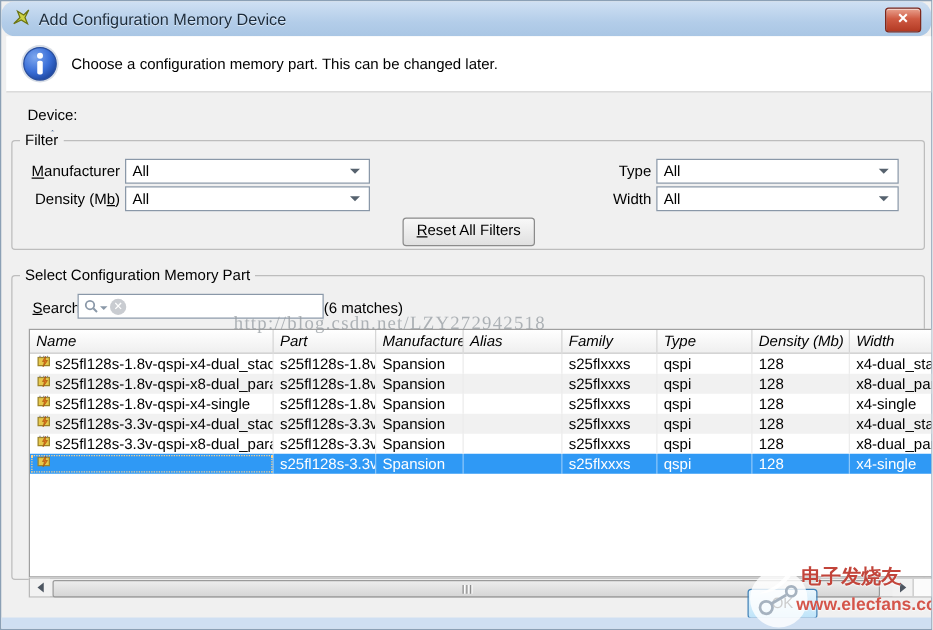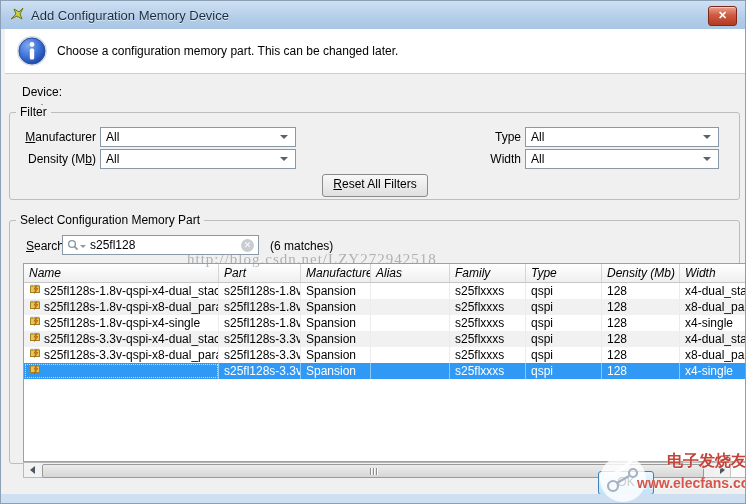--- a/index.html
+++ b/index.html
@@ -1,20 +1,20 @@
 <!DOCTYPE html>
 <html><head>
 <meta charset="utf-8">
 <style>
   html,body{margin:0;padding:0;}
   body{font-family:"Liberation Sans",sans-serif;font-size:12px;color:#000;}
   #dialog{position:relative;width:746px;height:504px;background:#f0f0f0;overflow:hidden;border:1px solid #8ba0b5;box-sizing:border-box;}
   
   .titlebar{position:absolute;left:0;top:0;width:100%;height:28px;
-    background:linear-gradient(#cfe0f3,#b3cde9 60%,#a9c6e4);display:flex;align-items:center;padding:0 8px;box-sizing:border-box;}
+    background:linear-gradient(#cfe0f3,#b3cde9 60%,#a9c6e4);display:flex;align-items:center;padding:0 8px;box-sizing:border-box;border-radius:11px;}
   .title-text{font-size:13px;color:#1c2c3c;margin-left:6px;text-shadow:0 1px 0 rgba(255,255,255,.6);}
   .close-btn{position:absolute;right:8px;top:5px;width:27px;height:18px;border:1px solid #7e271b;border-radius:3px;
     background:linear-gradient(#e9a28f,#cf5a42 45%,#b33a24);color:#fff;font-weight:bold;font-size:11px;line-height:16px;text-align:center;
     box-shadow:inset 0 1px 0 rgba(255,255,255,.5);cursor:pointer;}
   
   .banner{position:absolute;left:4px;top:28px;width:100%;height:44px;background:#fff;border-bottom:1px solid #cfcfcf;}
   .info-icon{position:absolute;left:11px;top:6px;}
   .banner-text{position:absolute;left:52px;top:15px;color:#000;}
   
   .device-row{position:absolute;left:12px;top:84px;display:flex;align-items:center;gap:5px;flex-direction:column;}
@@ -30,21 +30,21 @@
   .combo .arrow{width:0;height:0;border-left:4px solid transparent;border-right:4px solid transparent;border-top:4px solid #56626e;margin-right:7px;}
   .btn{border:1px solid #8b8b8b;border-radius:3px;background:linear-gradient(#f8f8f8,#e0e0e0);font-size:12px;text-align:center;cursor:pointer;}
   #reset-btn{position:absolute;left:312px;top:61px;width:104px;height:21px;line-height:19px;}
   
   .search-label{position:absolute;left:16px;top:18px;}
   .search-box{position:absolute;left:52px;top:14px;width:197px;height:20px;background:#fff;border:1px solid #8a98a8;display:flex;align-items:center;box-sizing:border-box;}
   .search-box input{border:none;outline:none;flex:1;font:12px "Liberation Sans",sans-serif;padding:0 2px;min-width:0;background:transparent;}
   .mag{margin-left:4px;display:flex;align-items:center;}
   .mini-arrow{width:0;height:0;border-left:3px solid transparent;border-right:3px solid transparent;border-top:3px solid #8a98a8;margin:2px 2px 0 1px;}
   .clear-btn{width:13px;height:13px;border-radius:50%;background:#c9ccd1;color:#fff;font-size:9px;line-height:13px;text-align:center;margin-right:4px;cursor:pointer;}
-  .matches{position:absolute;left:260px;top:18px;}
+  .matches{position:absolute;left:249px;top:18px;}
   
   .table{position:absolute;left:13px;top:42px;width:724px;height:199px;background:#fff;border:1px solid #9f9f9f;box-sizing:border-box;overflow:hidden;}
   .thead,.trow{display:grid;grid-template-columns:195px 82px 70px 79px 76px 76px 78px 72px;}
   .thead{height:18px;line-height:18px;background:linear-gradient(#ffffff,#efefef);border-bottom:1px solid #c6c6c6;}
   .thead .hcell{padding-left:5px;border-right:1px solid #d6d6d6;white-space:nowrap;overflow:hidden;cursor:pointer;font-style:italic;}
   .trow{height:16px;line-height:16px;}
   .trow.alt{background:#f1f1f1;}
   .trow.selected{background:#2f99f5;color:#fff;}
   .tcell{padding-left:5px;border-right:1px solid #ececec;white-space:nowrap;overflow:hidden;display:flex;align-items:center;gap:3px;}
   .trow.selected .tcell{border-right-color:rgba(255,255,255,.45);}
@@ -62,21 +62,21 @@
   .sb-corner{width:15px;height:14px;background:#fbfbfb;border-left:1px solid #c4c4c4;}
   
   #ok-btn{position:absolute;left:597px;top:470px;width:54px;height:22px;line-height:20px;
     background:linear-gradient(#eaf6fd,#bfe4f9);border-color:#3f82b8;}
   #cancel-btn{position:absolute;left:656px;top:470px;width:66px;height:22px;line-height:20px;}
   .bottom-strip{position:absolute;left:0;top:493px;width:100%;height:11px;background:#cfdff2;}
   
   .wm{pointer-events:none;}
   .wm-csdn{position:absolute;left:186px;top:250px;font-family:"Liberation Serif",serif;font-size:15px;letter-spacing:1px;color:rgba(150,156,162,.75);z-index:50;}
   .wm-elecfans{position:absolute;left:594px;top:444px;width:152px;height:60px;z-index:60;}
-  .wm-name{position:absolute;left:46px;top:6px;font-size:16px;font-weight:bold;color:#c2443a;text-shadow:0 1px 1px rgba(255,255,255,.8);white-space:nowrap;margin-left:26px;}
+  .wm-name{position:absolute;left:46px;top:6px;font-size:16px;font-weight:bold;color:#c2443a;text-shadow:0 1px 1px rgba(255,255,255,.8);white-space:nowrap;}
   .wm-site{position:absolute;left:42px;top:30px;font-size:14px;font-weight:bold;color:#d4554a;text-shadow:0 1px 1px rgba(255,255,255,.8);white-space:nowrap;}
   u{text-decoration:underline;}
 </style>
 </head>
 <body>
 
 <div id="dialog">
 
   <div class="titlebar">
     <span>
@@ -158,21 +158,20 @@
 
     <span class="search-label"><u>S</u>earch:</span>
     <div class="search-box">
       <span class="mag">
         <svg width="12" height="12" viewBox="0 0 12 12">
           <circle cx="5" cy="5" r="3.4" fill="none" stroke="#8a98a8" stroke-width="1.4"></circle>
           <line x1="7.6" y1="7.6" x2="10.6" y2="10.6" stroke="#8a98a8" stroke-width="1.6"></line>
         </svg>
       </span>
       <span class="mini-arrow"></span>
-      <input type="text" value="s25fl128" style="">
       <span class="clear-btn">✕</span>
     </div>
     <span class="matches">(6 matches)</span>
 
     <div class="table">
       <div class="thead">
         <span class="hcell">Name</span>
         <span class="hcell">Part</span>
         <span class="hcell">Manufacturer</span>
         <span class="hcell">Alias</span>

